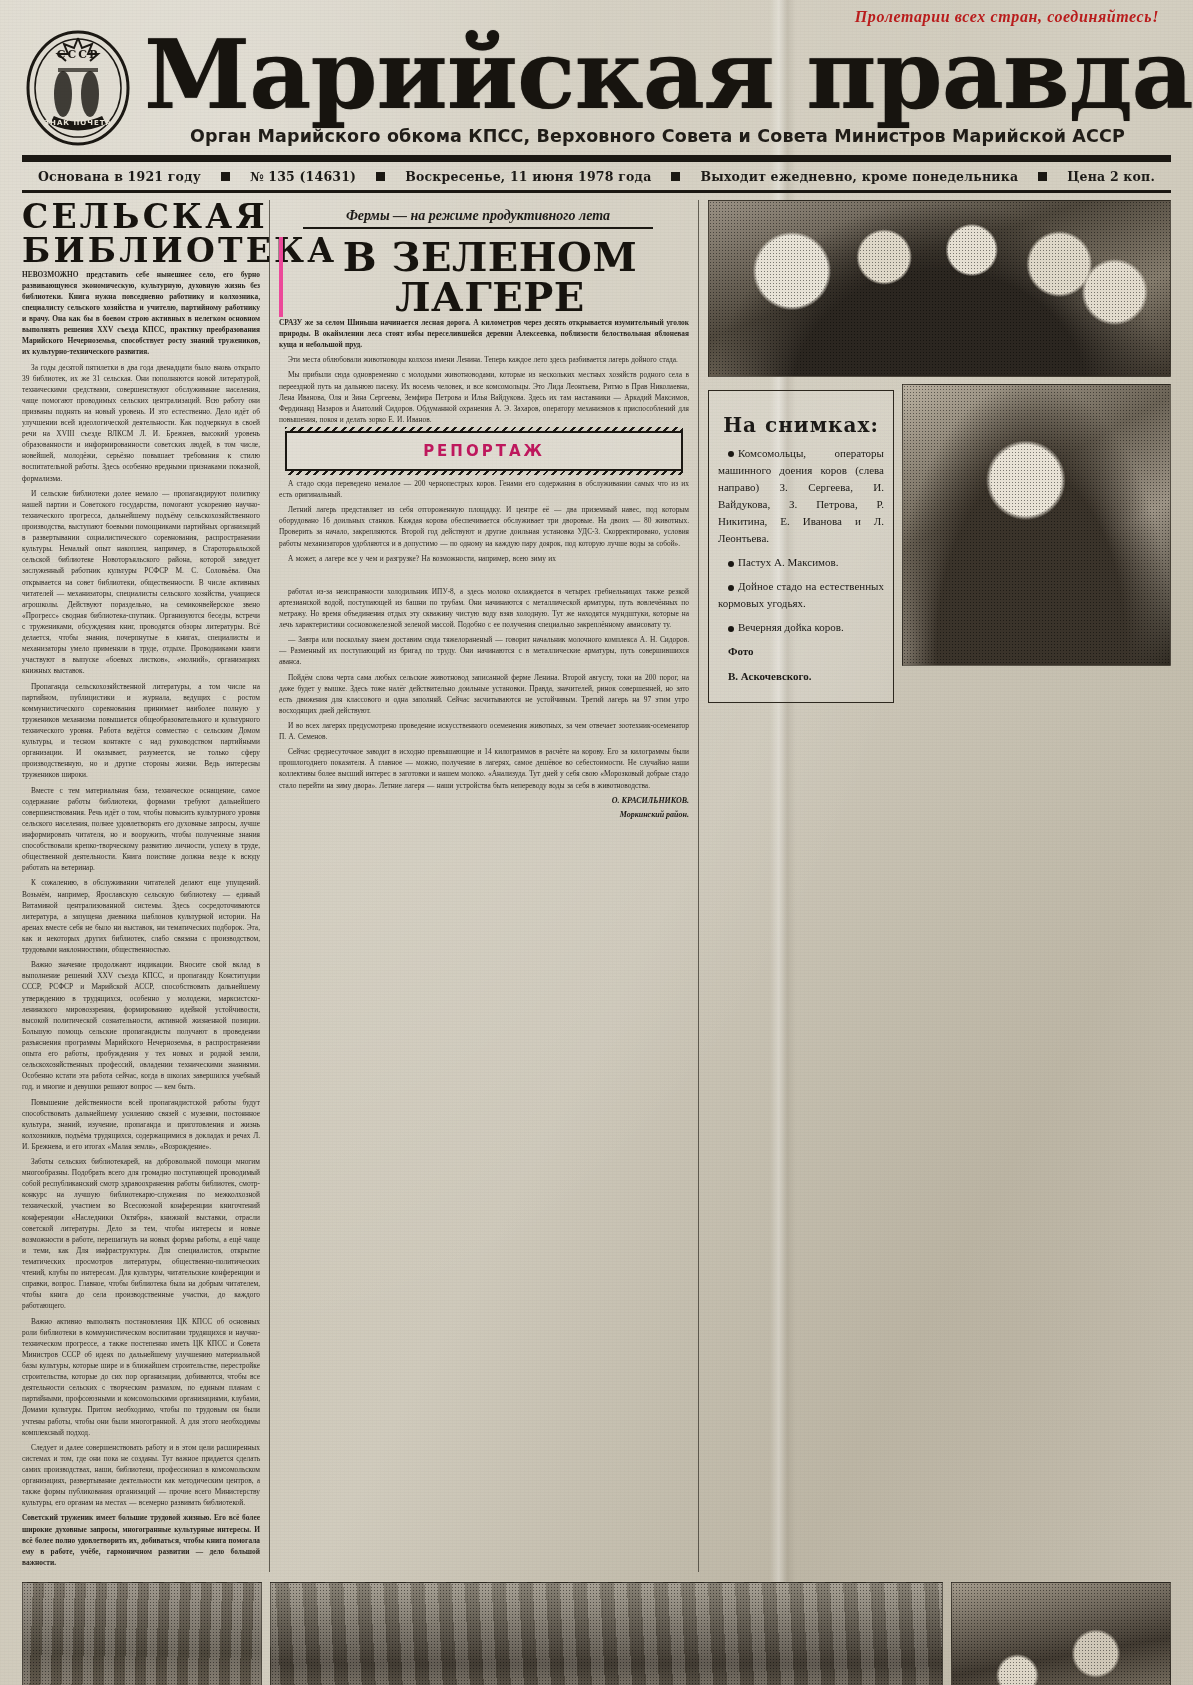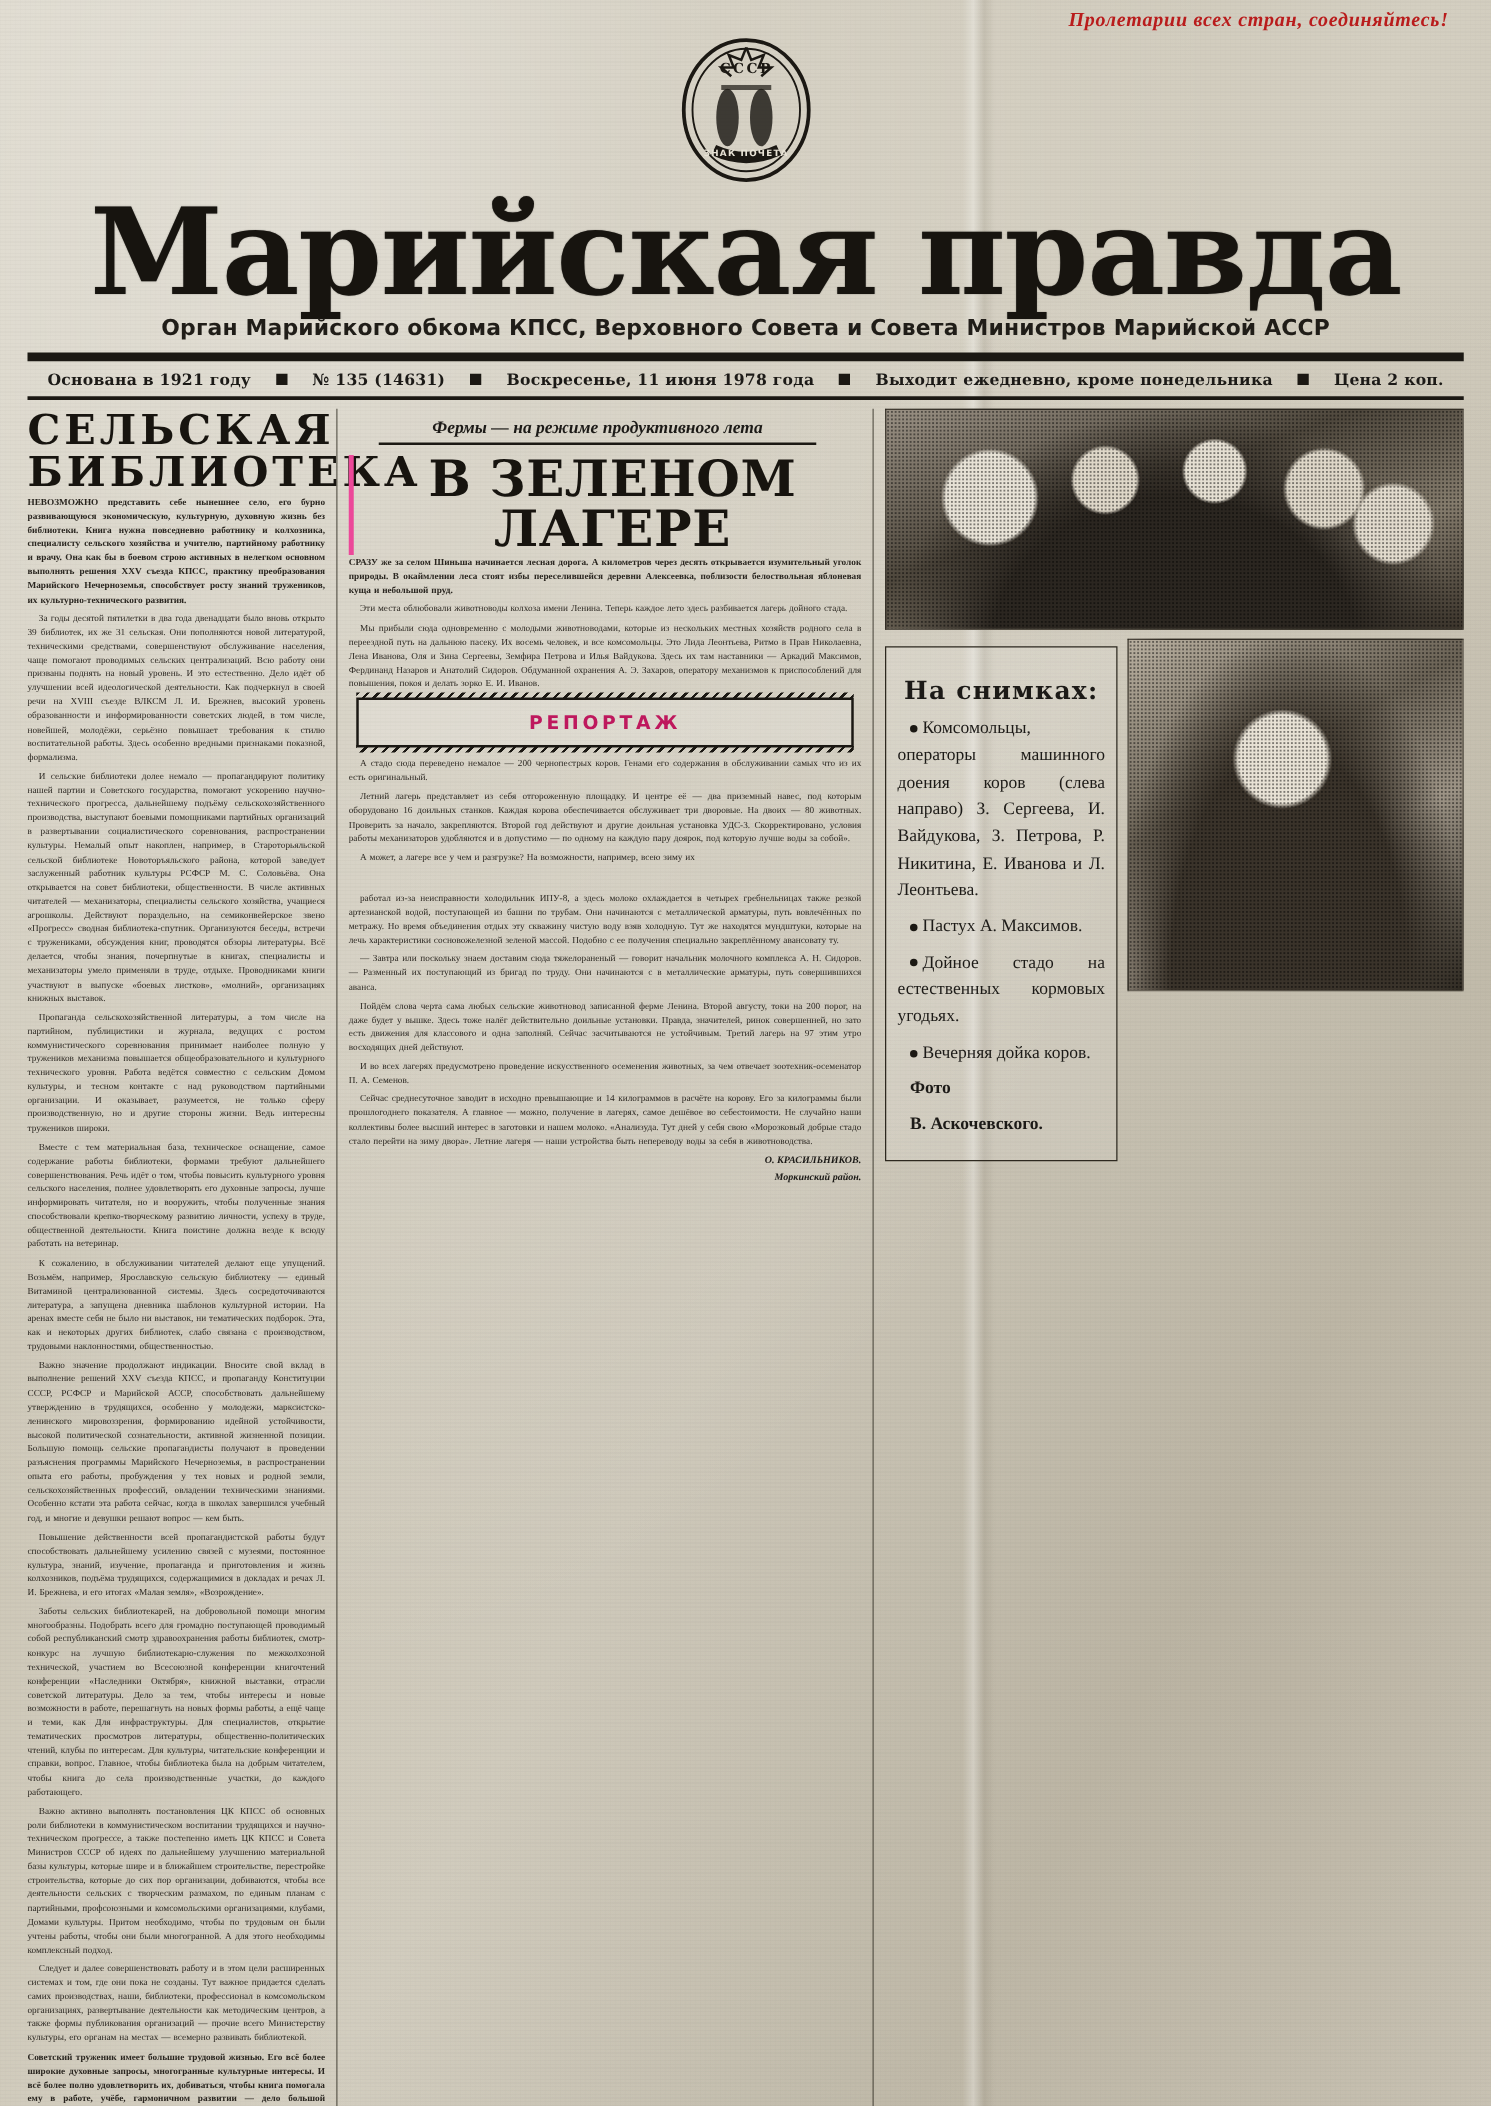--- a/index.html
+++ b/index.html
@@ -35,23 +35,22 @@
   
   .slogan{
     text-align:right;
     font-family:"Liberation Serif",serif;
     font-weight:bold;font-style:italic;
     font-size:16px;letter-spacing:.6px;
     padding:8px 12px 0 0;
     color:#b91c1c;
   }
   .masthead{
-    display:flex;align-items:center;gap:10px;
+    display:flex;align-items:flex-end;gap:10px;
     margin-top:-4px;
-    flex-direction:column;
   }
   .emblem{
     width:112px;height:118px;flex:0 0 112px;margin-top:6px;position:relative;
   }
   .title-wrap{flex:1;min-width:0;}
   .paper-title{
     font-family:"DejaVu Serif", serif;
     font-weight:bold;
     font-size:96px;
     line-height:.96;
@@ -201,21 +200,21 @@
     margin-top:6px;
     background:rgba(255,255,255,.12);
   }
   .snimki h3{
     font-family:"DejaVu Serif",serif;
     font-weight:bold;font-size:20px;letter-spacing:1px;
     margin:14px 0 8px 0;text-align:center;
   }
   .snimki p{
     font-family:"Liberation Serif",serif;
-    font-size:14px;line-height:1.55;text-align:justify;margin:0 0 7px 0;
+    font-size:11px;line-height:1.55;text-align:justify;margin:0 0 7px 0;
     text-indent:10px;
   }
   .bullet{display:inline-block;width:6px;height:6px;border-radius:50%;background:#1b1813;margin-right:4px;vertical-align:middle;}
   .fotoline{font-size:8.6px;text-align:right;font-weight:bold;margin:0;}
 </style>
 </head>
 <body>
 
 <div class="paper"></div>
 <div class="grain"></div>

